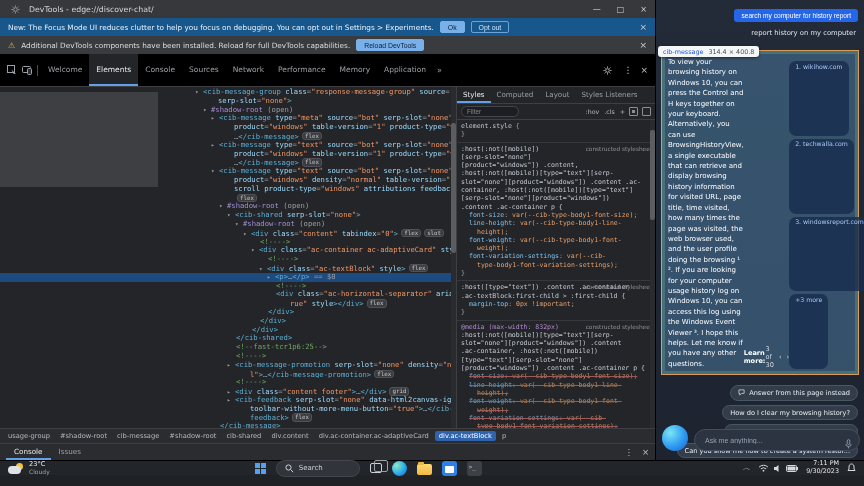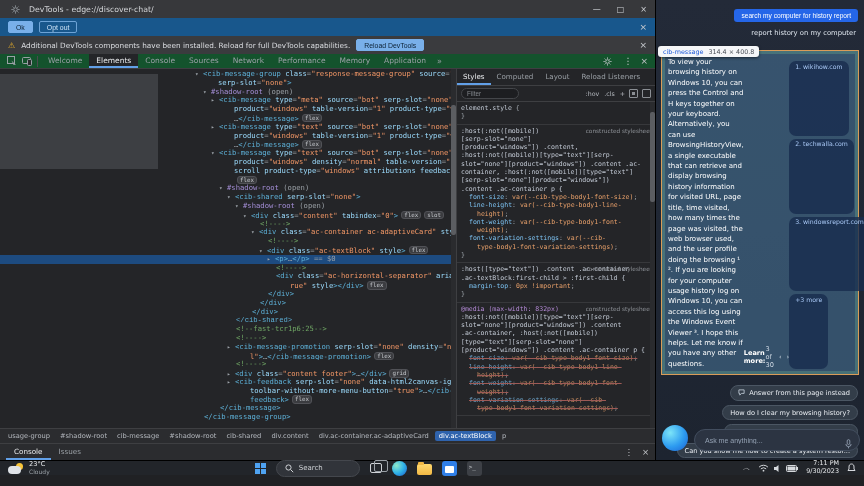--- a/index.html
+++ b/index.html
@@ -16,21 +16,21 @@
   .win-controls span { cursor:default; }
 
   .infobar { height:18px; display:flex; align-items:center; gap:6px; padding:0 8px; font-size:7.3px; flex:0 0 auto; }
   .infobar.info { background:#18578c; color:#eaf2fa; }
   .infobar.warn { background:#3a3b3e; color:#dadce0; }
   .ib-btn { font-size:6.9px; padding:1.5px 7px; border-radius:2px; background:#79b0ea; color:#0c2134; border:1px solid #79b0ea; white-space:nowrap; }
   .ib-btn.ghost { background:transparent; color:#cfe4f8; border-color:#6da3d6; }
   .ib-x { margin-left:auto; color:#c9ccd0; font-size:9px; }
   .warn-tri { color:#f0b429; font-size:8px; }
 
-  .tabbar { height:15px; background:#14532d; border-bottom:1px solid #3e3f42; display:flex; align-items:center; padding:0 4px; flex:0 0 auto; }
+  .tabbar { height:33px; background:#000000; border-bottom:1px solid #3e3f42; display:flex; align-items:center; padding:0 4px; flex:0 0 auto; }
   .ico { color:#9aa0a6; display:inline-flex; align-items:center; justify-content:center; width:15px; height:15px; }
   .tb-sep { width:1px; height:11px; background:#4a4b4e; margin:0 3px; }
   #dt-tabs { display:flex; height:100%; align-items:stretch; }
   .dt-tab { font-size:7.5px; color:#9aa0a6; padding:0 7px; border-bottom:2px solid transparent; display:flex; align-items:center; white-space:nowrap; }
   .dt-tab.active { color:#eaecee; border-bottom-color:#62a0e8; background:#242528; }
   .more-tabs { color:#9aa0a6; font-size:8px; padding:0 4px; }
   .tabbar-right { margin-left:auto; display:flex; gap:8px; align-items:center; padding-right:3px; color:#c0c3c7; font-size:9px; }
 
   .main { flex:1; display:flex; min-height:0; }
 
@@ -165,20 +165,21 @@
       </span>
       <span class="ttl">DevTools - edge://discover-chat/</span>
       <span class="win-controls">
         <span>—</span>
         <span>□</span>
         <span>×</span>
       </span>
     </div>
 
     <div class="infobar info">
+      <span>New: The Focus Mode UI reduces clutter to help you focus on debugging. You can opt out in Settings &gt; Experiments.</span>
       <button class="ib-btn">Ok</button>
       <button class="ib-btn ghost">Opt out</button>
       <span class="ib-x">×</span>
     </div>
 
     <div class="infobar warn">
       <span class="warn-tri">⚠</span>
       <span>Additional DevTools components have been installed. Reload for full DevTools capabilities.</span>
       <button class="ib-btn">Reload DevTools</button>
       <span class="ib-x">×</span>
@@ -249,21 +250,21 @@
             <div class="trow" style="padding-left: 260px;"><span class="arw">▾</span><span class="tk-tg">&lt;div</span><span class="tk-at"> class</span><span class="tk-pu">=</span><span class="tk-st">"ac-container ac-adaptiveCard"</span><span class="tk-at"> style</span></div>
             <div class="trow" style="padding-left: 268px;"><span class="tk-cm">&lt;!----&gt;</span></div>
             <div class="trow" style="padding-left: 268px;"><span class="arw">▾</span><span class="tk-tg">&lt;div</span><span class="tk-at"> class</span><span class="tk-pu">=</span><span class="tk-st">"ac-textBlock"</span><span class="tk-at"> style</span><span class="tk-tg">&gt;</span><span class="tk-bd">flex</span></div>
             <div class="trow selected" style="padding-left: 276px;"><span class="arw">▸</span><span class="tk-tg">&lt;p</span><span class="tk-tg">&gt;</span><span class="tk-pu">…</span><span class="tk-tg">&lt;/p&gt;</span><span class="tk-nt"> == $0</span></div>
             <div class="trow" style="padding-left: 276px;"><span class="tk-cm">&lt;!----&gt;</span></div>
             <div class="trow" style="padding-left: 276px;"><span class="tk-tg">&lt;div</span><span class="tk-at"> class</span><span class="tk-pu">=</span><span class="tk-st">"ac-horizontal-separator"</span><span class="tk-at"> aria-hidden</span></div>
             <div class="trow" style="padding-left: 290px;"><span class="tk-st">rue"</span><span class="tk-at"> style</span><span class="tk-tg">&gt;&lt;/div&gt;</span><span class="tk-bd">flex</span></div>
             <div class="trow" style="padding-left: 268px;"><span class="tk-tg">&lt;/div&gt;</span></div>
             <div class="trow" style="padding-left: 260px;"><span class="tk-tg">&lt;/div&gt;</span></div>
             <div class="trow" style="padding-left: 252px;"><span class="tk-tg">&lt;/div&gt;</span></div>
-            <div class="trow" style="padding-left: 236px; font-family: Liberation Mono, monospace;"><span class="tk-tg">&lt;/cib-shared&gt;</span></div>
+            <div class="trow" style="padding-left: 236px;"><span class="tk-tg">&lt;/cib-shared&gt;</span></div>
             <div class="trow" style="padding-left: 236px;"><span class="tk-cm">&lt;!--fast-tcr1p6:25--&gt;</span></div>
             <div class="trow" style="padding-left: 236px;"><span class="tk-cm">&lt;!----&gt;</span></div>
             <div class="trow" style="padding-left: 236px;"><span class="arw">▸</span><span class="tk-tg">&lt;cib-message-promotion</span><span class="tk-at"> serp-slot</span><span class="tk-pu">=</span><span class="tk-st">"none"</span><span class="tk-at"> density</span><span class="tk-pu">=</span><span class="tk-st">"norma</span></div>
             <div class="trow" style="padding-left: 250px;"><span class="tk-st">l"</span><span class="tk-tg">&gt;</span><span class="tk-pu">…</span><span class="tk-tg">&lt;/cib-message-promotion&gt;</span><span class="tk-bd">flex</span></div>
             <div class="trow" style="padding-left: 236px;"><span class="tk-cm">&lt;!----&gt;</span></div>
             <div class="trow" style="padding-left: 236px;"><span class="arw">▸</span><span class="tk-tg">&lt;div</span><span class="tk-at"> class</span><span class="tk-pu">=</span><span class="tk-st">"content footer"</span><span class="tk-tg">&gt;</span><span class="tk-pu">…</span><span class="tk-tg">&lt;/div&gt;</span><span class="tk-bd">grid</span></div>
             <div class="trow" style="padding-left: 236px;"><span class="arw">▸</span><span class="tk-tg">&lt;cib-feedback</span><span class="tk-at"> serp-slot</span><span class="tk-pu">=</span><span class="tk-st">"none"</span><span class="tk-at"> data-html2canvas-ignore</span></div>
             <div class="trow" style="padding-left: 250px;"><span class="tk-at">toolbar-without-more-menu-button</span><span class="tk-pu">=</span><span class="tk-st">"true"</span><span class="tk-tg">&gt;</span><span class="tk-pu">…</span><span class="tk-tg">&lt;/cib-</span></div>
             <div class="trow" style="padding-left: 250px;"><span class="tk-tg">feedback&gt;</span><span class="tk-bd">flex</span></div>
             <div class="trow" style="padding-left: 220px;"><span class="tk-tg">&lt;/cib-message&gt;</span></div>
@@ -272,21 +273,21 @@
         <div class="el-scroll">
             <div class="el-thumb"></div>
           </div>
       </div>
 
       <div class="styles">
         <div id="styles-tabs">
             <span class="st-tab active">Styles</span>
             <span class="st-tab">Computed</span>
             <span class="st-tab">Layout</span>
-            <span class="st-tab">Reload Listeners</span>
+            <span class="st-tab">Styles Listeners</span>
           </div>
         <div class="filter-row">
           <input class="filter-input" placeholder="Filter" style="">
           <span id="filter-toggles">
               <span class="tgl">:hov</span>
               <span class="tgl">.cls</span>
               <span class="tgl">+</span>
             </span>
           <span class="mini-ico">
               <i></i>

